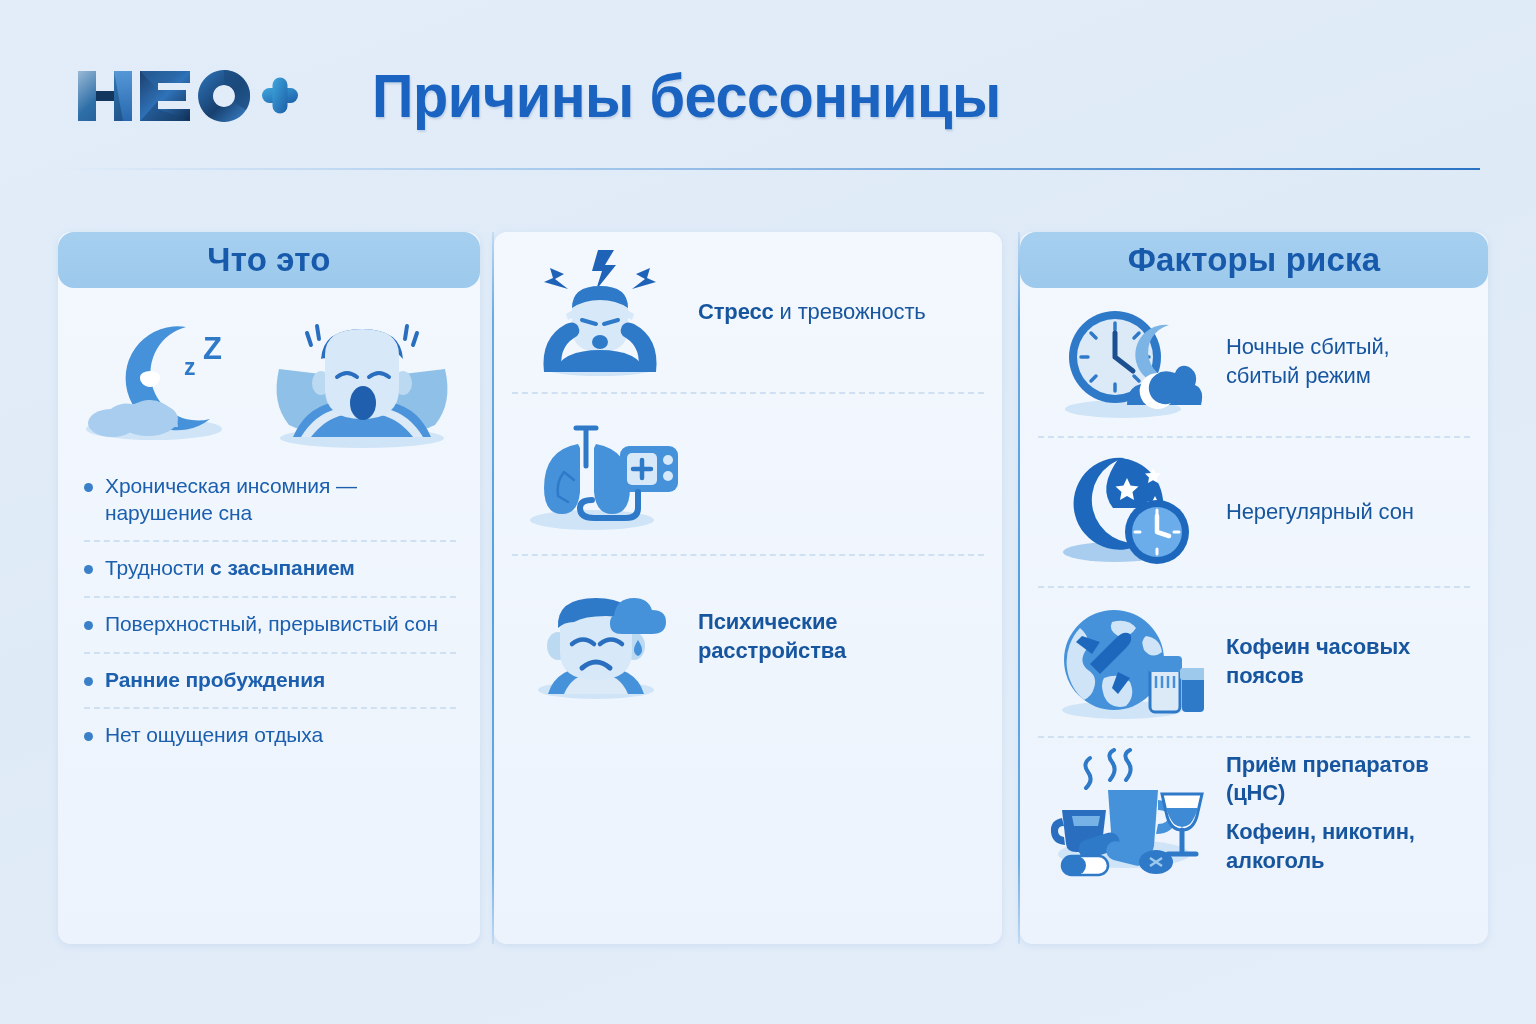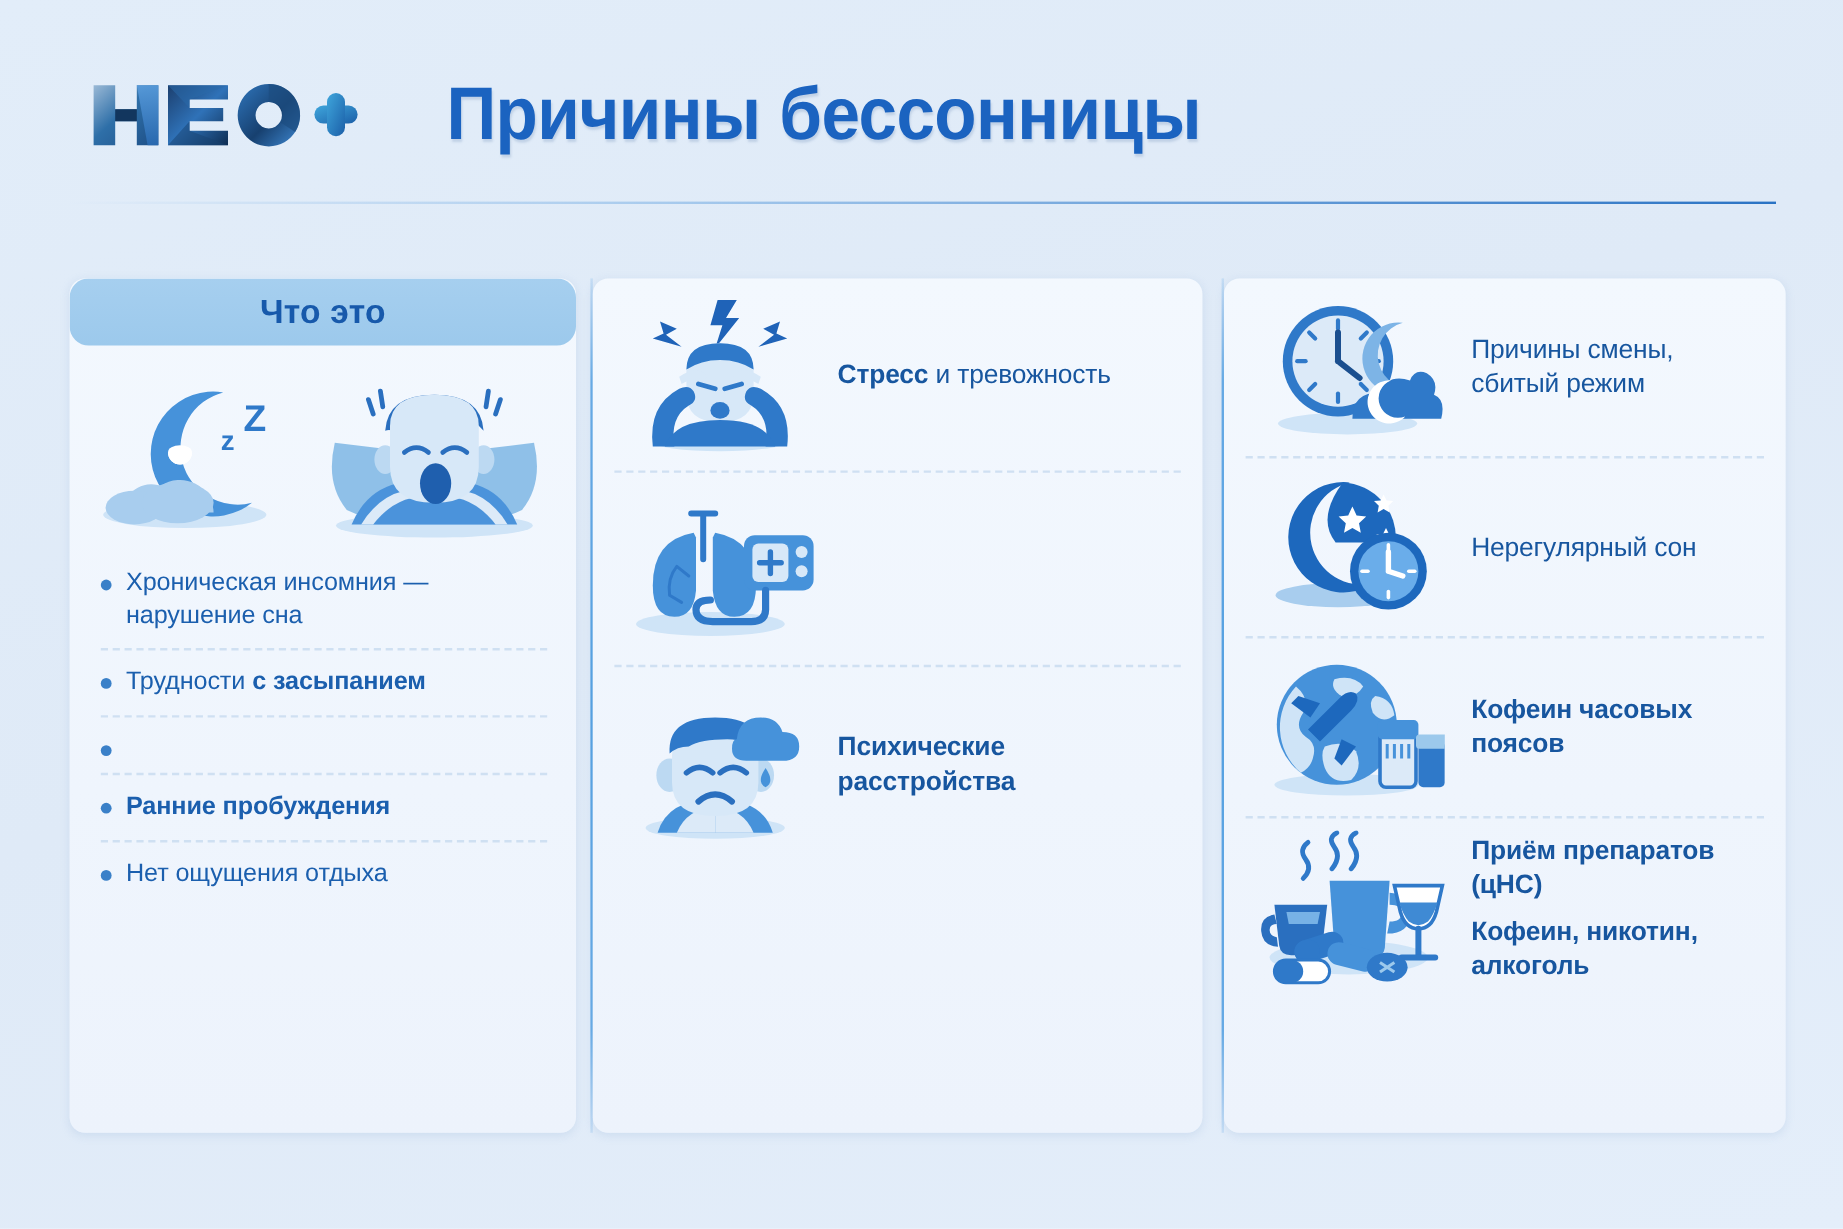--- a/index.html
+++ b/index.html
@@ -97,21 +97,21 @@
     box-shadow: 0 2px 7px rgba(140,175,215,0.22);
     display: flex;
     flex-direction: column;
   }
 
   .card-header {
     height: 56px;
     display: flex;
     align-items: center;
     justify-content: center;
-    font-size: 28px;
+    font-size: 33px;
     font-weight: bold;
     font-family: "Liberation Sans Narrow", "Liberation Sans", sans-serif;
     letter-spacing: 0.2px;
     flex-shrink: 0;
     border-radius: 16px;
   }
 
   .card-header.light {
     background: linear-gradient(180deg, #a6cfef 0%, #9cc9ec 100%);
     color: #1759ab;
@@ -316,20 +316,21 @@
             <span class="bullet-text"><span class="reg">Хроническая инсомния — нарушение сна</span></span>
           </div>
 
           <div class="bullet-row">
             <span class="dot"></span>
             <span class="bullet-text"><span class="reg">Трудности </span><b>с засыпанием</b></span>
           </div>
 
           <div class="bullet-row">
             <span class="dot"></span>
+            <span class="bullet-text"><span class="reg">Поверхностный, прерывистый сон</span></span>
           </div>
 
           <div class="bullet-row">
             <span class="dot"></span>
             <span class="bullet-text"><b>Ранние пробуждения</b></span>
           </div>
 
           <div class="bullet-row">
             <span class="dot"></span>
             <span class="bullet-text"><span class="reg">Нет ощущения отдыха</span></span>
@@ -426,20 +427,21 @@
 
         </div>
       </div>
     </div>
   </div>
 
   <div class="vdivider vdiv-2"></div>
 
   <div class="col-wrap col-3">
     <div class="card">
+      <div class="card-header light">Факторы риска</div>
       <div class="card-body">
         <div class="icon-rows c3">
 
           <div class="icon-row">
             <div class="row-icon">
               <svg width="150" height="118" viewBox="0 0 150 118">
                 <ellipse cx="70" cy="106" rx="58" ry="9" fill="#cfe4f7"></ellipse>
 
                 <circle cx="62" cy="54" r="46" fill="#2f79c9"></circle>
                 <circle cx="62" cy="54" r="38" fill="#dceaf8"></circle>
@@ -455,21 +457,21 @@
                 </g>
                 <path d="M62 54 l0 -24 M62 54 l18 14" stroke="#1b4f8f" stroke-width="5" stroke-linecap="round" fill="none"></path>
 
                 <path d="M116 22 a30 30 0 1 0 14 54 a24 24 0 1 1 -14 -54 Z" fill="#7db4e6"></path>
 
                 <path d="M74 102 q0 -22 22 -22 q8 -16 26 -10 q4 -10 14 -6 q10 6 6 18 q10 4 6 20 Z" fill="#2f79c9"></path>
                 <path d="M106 70 a18 18 0 1 0 12 30 a14 14 0 1 1 -12 -30 Z" fill="#ffffff"></path>
               </svg>
             </div>
             <div class="row-label">
-              <span class="sub">Причины смены,</span>
+              <span class="sub">Ночные сбитый,</span>
               <span class="sub">сбитый режим</span>
             </div>
           </div>
 
           <div class="icon-row">
             <div class="row-icon">
               <svg width="150" height="120" viewBox="0 0 150 120">
                 <ellipse cx="62" cy="100" rx="52" ry="10" fill="#a8cdee"></ellipse>
 
                 <path d="M72 6 a46 46 0 1 0 20 84 a38 38 0 1 1 -20 -84 Z" fill="#1d68bd"></path>

